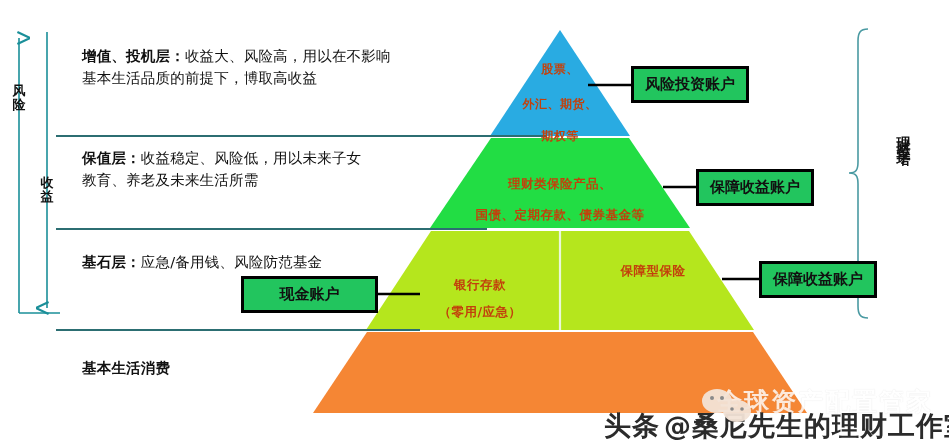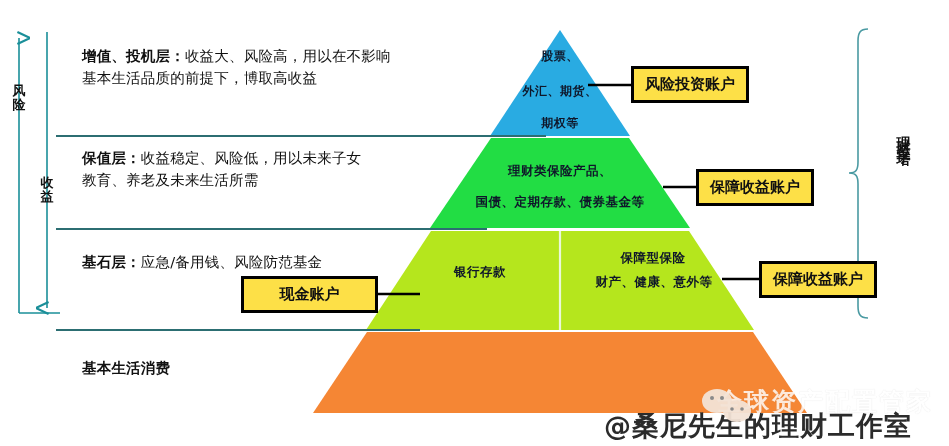--- a/index.html
+++ b/index.html
@@ -19,31 +19,31 @@
     color:#111;text-align:center;width:16px;letter-spacing:0;
   }
   .desc{
     position:absolute;font-size:14.5px;line-height:1.5;color:#111;
     letter-spacing:.2px;
   }
   .desc b{font-weight:bold;}
 
   
   .pyr-text{
-    position:absolute;font-weight:bold;color:#0f172a;text-align:center;
-    letter-spacing:.5px;white-space:nowrap;
+    position:absolute;font-weight:bold;color:#c2410c;text-align:center;
+    letter-spacing:.5px;white-space:nowrap;margin-top:13px;
   }
   .t-blue{font-size:12px;line-height:1.0;}
   .t-green{font-size:12.5px;}
   .t-lgreen{font-size:12.5px;}
   .t-orange{font-size:13px;}
 
   
   .callout{
-    position:absolute;background:#fde047;border:3px solid #000;
+    position:absolute;background:#22c55e;border:3px solid #000;
     font-weight:bold;font-size:15px;color:#111;
     display:flex;align-items:center;justify-content:center;
     white-space:nowrap;box-sizing:border-box;
   }
 
   
   .vtitle{
     position:absolute;font-weight:bold;font-size:14px;color:#111;
     writing-mode:vertical-rl;text-orientation:upright;
     letter-spacing:4px;line-height:1;
@@ -136,38 +136,39 @@
   <div class="desc" style="left:82px;top:358px;font-weight:bold;text-align:center;">基本生活消费</div>
 
   <div class="pyr-text t-blue" style="left:510px;top:50px;width:100px;">股票、</div>
   <div class="pyr-text t-blue" style="left:494px;top:85px;width:132px;">外汇、期货、</div>
   <div class="pyr-text t-blue" style="left:506px;top:117px;width:108px;">期权等</div>
 
   <div class="pyr-text t-green" style="left:460px;top:163px;width:200px;">理财类保险产品、</div>
   <div class="pyr-text t-green" style="left:425px;top:194px;width:270px;">国债、定期存款、债券基金等</div>
 
   <div class="pyr-text t-lgreen" style="left:410px;top:264px;width:140px;">银行存款</div>
+  <div class="pyr-text t-lgreen" style="left:404px;top:291px;width:152px;">（零用/应急）</div>
 
   <div class="pyr-text t-lgreen" style="left:578px;top:250px;width:150px;">保障型保险</div>
-  <div class="pyr-text t-lgreen" style="left:564px;top:274px;width:180px;">财产、健康、意外等</div>
 
 
   <div class="callout" style="left:631px;top:66px;width:118px;height:37px;">风险投资账户</div>
 
   <div class="callout" style="left:696px;top:169px;width:118px;height:37px;">保障收益账户</div>
 
   <div class="callout" style="left:759px;top:261px;width:118px;height:37px;">保障收益账户</div>
 
   <div class="callout" style="left:241px;top:276px;width:137px;height:37px;">现金账户</div>
 
   <div class="vtitle" style="left:897px;top:125px;">理财金字塔</div>
 
   <div class="wm-faint" style="left:717px;top:385px;">全球资产配置管家</div>
 
   <div class="wm-main" style="left:604px;top:408px;">
+    <span>头条</span>
     <span>@桑尼先生的理财工作室</span>
   </div>
 
   <svg class="wm-dots" style="left:700px;top:386px;width:58px;height:40px;" viewBox="0 0 58 40">
     <g fill="#f3e3d6" opacity="0.95">
       <ellipse cx="17" cy="15" rx="15" ry="12"></ellipse>
       <ellipse cx="37" cy="25" rx="14" ry="11"></ellipse>
     </g>
     <g fill="#8a8a8a">
       <circle cx="12" cy="12" r="2"></circle>

